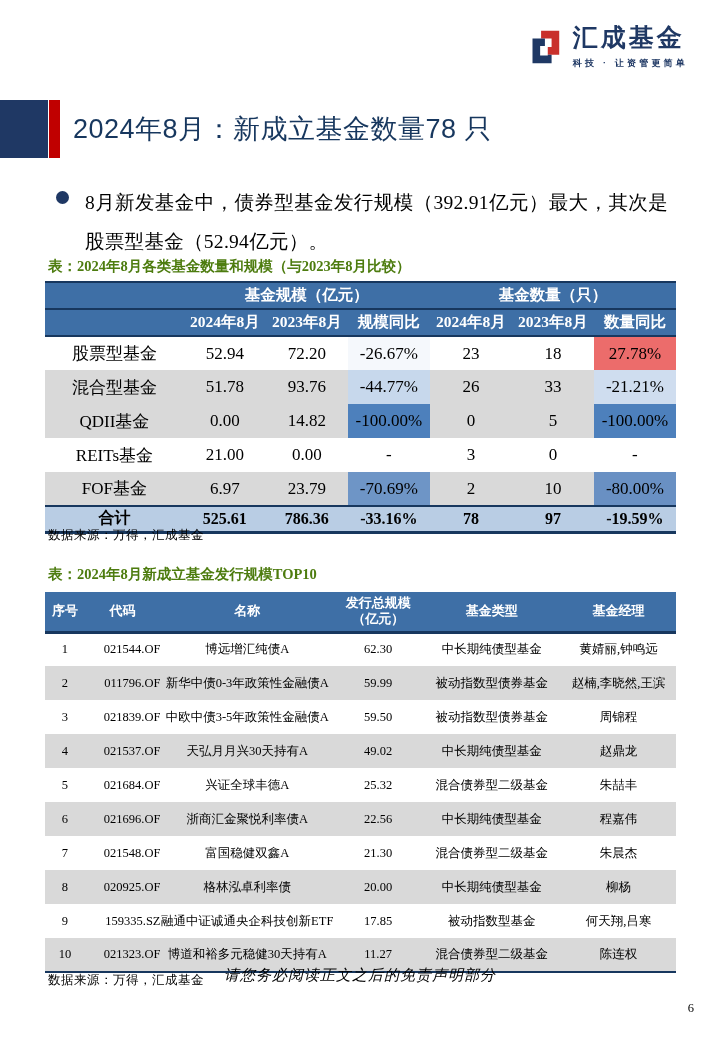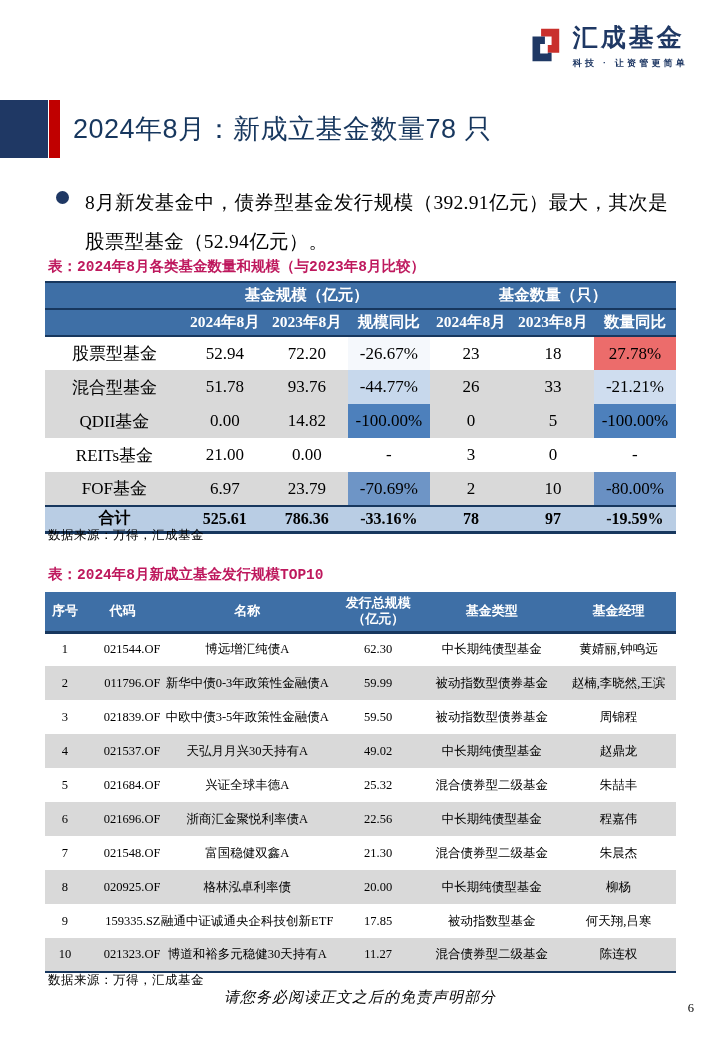--- a/index.html
+++ b/index.html
@@ -4,21 +4,21 @@
 <style>
   * { margin:0; padding:0; box-sizing:border-box; }
   html,body { background:#ffffff; }
   .slide {
     position:relative; width:720px; height:1040px; margin:0 auto;
     background:#ffffff; overflow:hidden;
     font-family:"Liberation Serif","DejaVu Serif",serif; color:#000;
   }
 
   
-  .logo { position:absolute; top:24px; right:32px; display:flex; gap:9px; }
+  .logo { position:absolute; top:24px; right:32px; display:flex; align-items:center; gap:9px; }
   .logo-icon { width:42px; height:42px; flex:0 0 auto; }
   .logo-text-block { display:flex; flex-direction:column; }
   .logo-name {
     font-family:"Liberation Sans","DejaVu Sans",sans-serif;
     font-size:25px; font-weight:bold; color:#1f3864; letter-spacing:3px; line-height:1.1;
   }
   .logo-tagline {
     font-family:"Liberation Sans","DejaVu Sans",sans-serif;
     font-size:9px; font-weight:bold; color:#1f3864; letter-spacing:3.2px; margin-top:5px;
   }
@@ -37,22 +37,22 @@
   .bullet-wrap { position:absolute; top:183px; left:56px; width:612px; }
   .bullet-dot { position:absolute; left:0; top:8px; width:13px; height:13px; border-radius:50%; background:#1f3864; }
   .bullet-text {
     margin-left:29px; font-size:19.5px; line-height:39px; color:#000;
     text-align:justify; letter-spacing:0.3px;
   }
 
   
   .tbl-caption {
     position:absolute; left:48px;
-    font-family:Liberation Mono, monospace;
-    font-size:14.5px; font-weight:bold; color:#be185d; white-space:nowrap;
+    font-family:Liberation Serif, serif;
+    font-size:14.5px; font-weight:bold; color:#4d7c0f; white-space:nowrap;
   }
   .cap1 { top:257px; }
   .cap2 { top:565px; }
   table { border-collapse:collapse; table-layout:fixed; }
   th, td { overflow:hidden; white-space:nowrap; }
 
   
   .table1 { position:absolute; left:45px; top:281px; width:631px; border-top:2px solid #17375e; }
   .table1 th {
     background:#3e6fa6; color:#ffffff; font-weight:bold; font-size:15.5px;
@@ -80,21 +80,21 @@
   .table2 td.code-cell { text-align:right; padding-left:14px; }
   .table2 tbody tr:last-child td { border-bottom:2px solid #17375e; }
 
   
   .source-note { position:absolute; left:48px; font-size:12.5px; color:#000000; letter-spacing:0.5px; }
   .src1 { top:527px; }
   .src2 { top:972px; }
 
   
   .footer-disclaimer {
-    position:absolute; left:0; right:0; top:988px; text-align:center;
+    position:absolute; left:0; right:0; top:966px; text-align:center;
     font-size:15px; font-style:italic; color:#000; letter-spacing:1px;
   }
   .page-number { position:absolute; right:26px; top:1001px; font-size:12.5px; color:#000; }
 </style>
 </head>
 <body>
 
 <div class="slide">
 
   <div class="logo">

